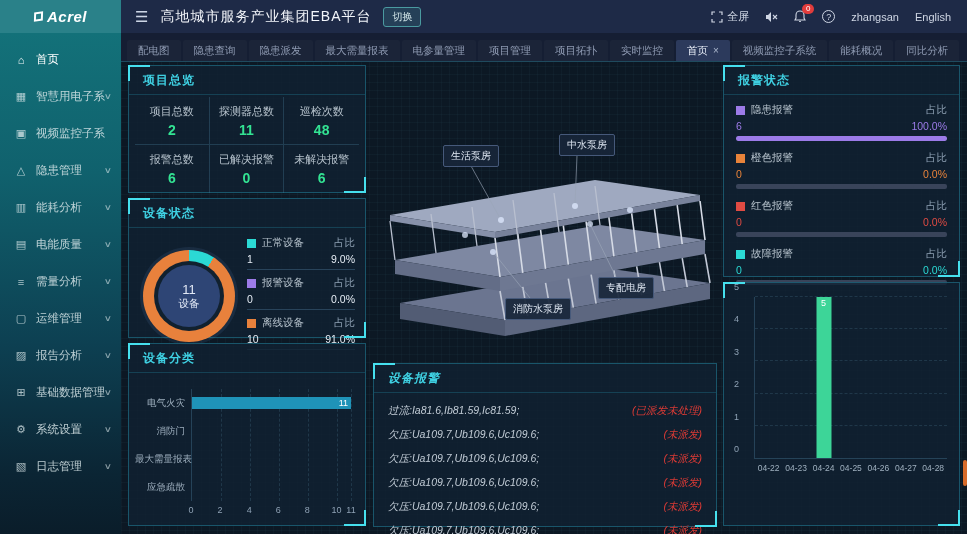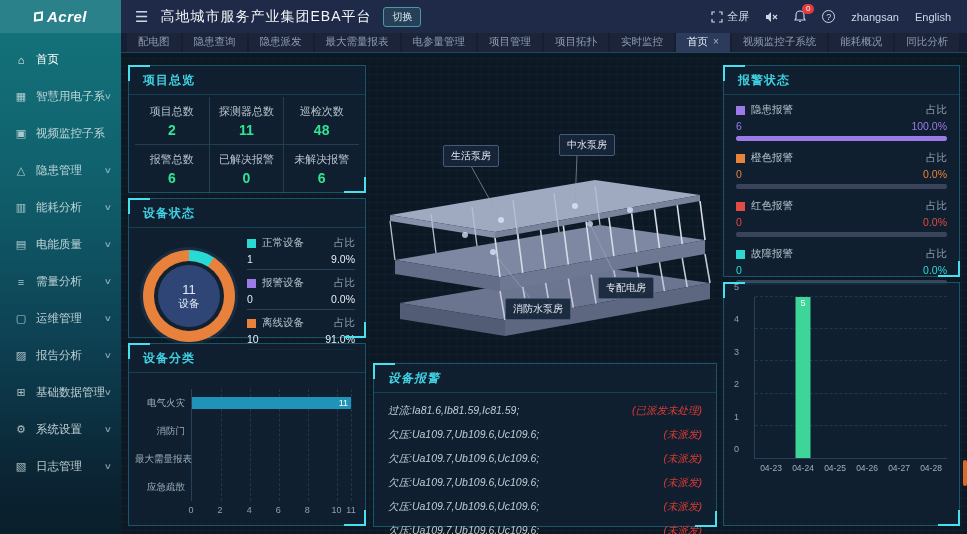--- a/index.html
+++ b/index.html
@@ -24,21 +24,21 @@
 
   
   .sidebar { position:absolute; left:0; top:33px; width:121px; height:501px; background:linear-gradient(180deg,#137179 0%,#10616d 28%,#0d4052 62%,#0b2534 88%,#0a1d2a 100%); z-index:20; padding-top:8px; }
   .side-item { display:flex; align-items:center; height:37px; padding:0 10px 0 14px; color:rgba(218,232,234,.85); font-size:11.5px; cursor:pointer; }
   .side-item.active { color:#ffffff; }
   .si-icon { width:14px; font-size:11px; margin-right:8px; text-align:center; opacity:.9; }
   .si-label { flex:1; white-space:nowrap; overflow:hidden; }
   .si-chev { font-size:8px; opacity:.7; transform:scaleX(1.4); }
 
   
-  .tabbar { position:absolute; left:121px; top:33px; width:846px; height:20px; background:#151e33; display:flex; align-items:flex-end; padding:0 0 0 6px; z-index:10; border-bottom:1px solid #1f4a5e; }
+  .tabbar { position:absolute; left:121px; top:33px; width:846px; height:29px; background:#151e33; display:flex; align-items:flex-end; padding:0 0 0 6px; z-index:10; border-bottom:1px solid #1f4a5e; }
   .tab { height:21px; display:flex; align-items:center; gap:5px; background:#1b2438; color:#8f9bb3; font-size:10.5px; padding:0 11px; margin-right:2px; cursor:pointer; border-radius:2px 2px 0 0; white-space:nowrap; }
   .tab.active { background:#2c3a5c; color:#e8eef8; }
   .tab-close { font-size:10px; color:#aab6cc; cursor:pointer; }
 
   
   .main { position:absolute; left:121px; top:58px; width:846px; height:476px;
     background-color:#0c1824;
     background-image:linear-gradient(rgba(110,170,200,.045) 1px,transparent 1px),linear-gradient(90deg,rgba(110,170,200,.045) 1px,transparent 1px);
     background-size:8px 8px; }
 
@@ -557,20 +557,23 @@
 
     <div class="panel" style="left:602px; top:224px; width:237px; height:244px;">
       <div class="vb-body">
         <div class="vb-plot" id="vbPlot">
             <div class="hgrid" style="bottom: 20%;"></div>
             <div class="hgrid" style="bottom: 40%;"></div>
             <div class="hgrid" style="bottom: 60%;"></div>
             <div class="hgrid" style="bottom: 80%;"></div>
             <div class="hgrid" style="bottom: 100%;"></div>
             <div class="vb-slot">
+              <div class="vb-xlab" style="left: 50%; bottom: -15px;">04-22</div>
+            </div>
+            <div class="vb-slot">
               <div class="vb-xlab" style="left: 50%; bottom: -15px;">04-23</div>
             </div>
             <div class="vb-slot">
               <div class="vb-bar" style="height: 100%; background: rgb(61, 213, 152);">
                 <div class="vb-val">5</div>
               </div>
               <div class="vb-xlab" style="left: 50%; bottom: -15px;">04-24</div>
             </div>
             <div class="vb-slot">
               <div class="vb-xlab" style="left: 50%; bottom: -15px;">04-25</div>

